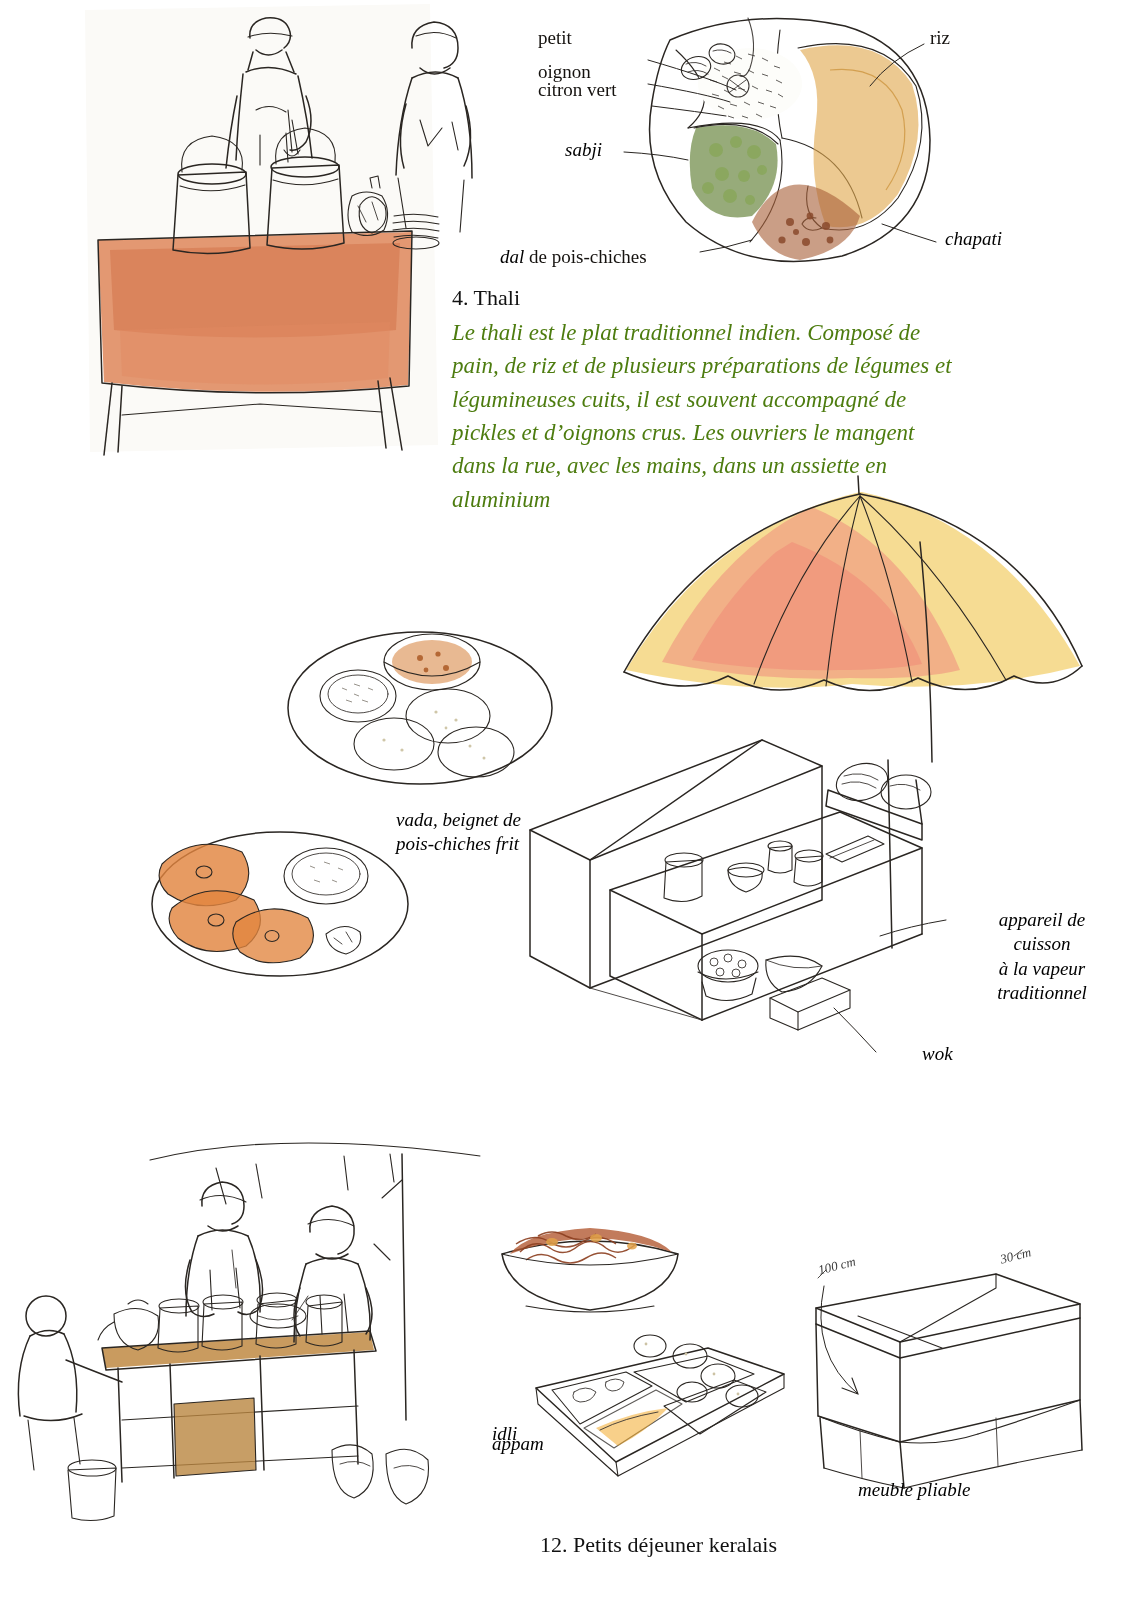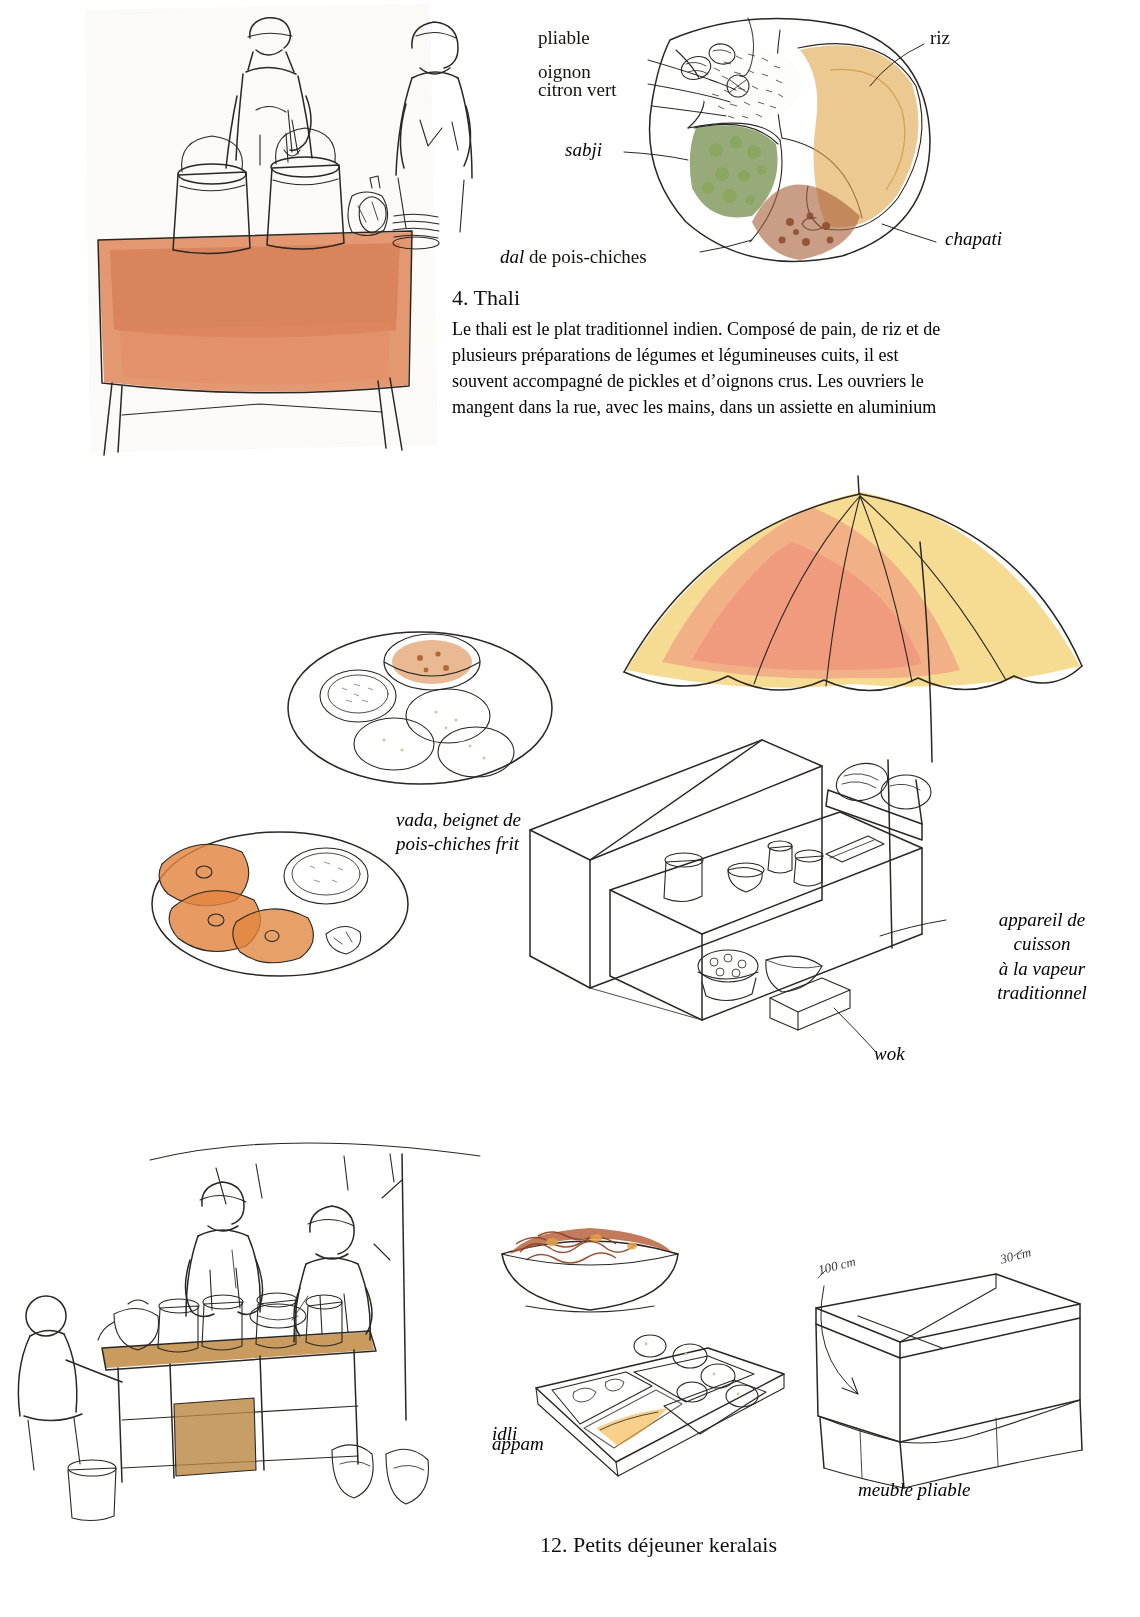--- a/index.html
+++ b/index.html
@@ -34,23 +34,24 @@
     line-height: 1.28;
     color: #15120f;
   }
   .caption-title {
     font-family: "Liberation Serif", serif;
     font-size: 22px;
     color: #111;
   }
   .body-italic {
     font-family: "Liberation Serif", serif;
-    font-size: 18px;
+    font-style: italic;
+    font-size: 23px;
     line-height: 1.45;
-    color: #000000;
+    color: #4d7c0f;
   }
   .tiny-ital {
     font-family: "Liberation Serif", serif;
     font-style: italic;
     font-size: 13px;
     color: #3a3a3a;
   }
   svg { display: block; overflow: visible; }
   .ink { fill: none; stroke: #2a2622; stroke-width: 1.5; stroke-linecap: round; stroke-linejoin: round; }
   .ink-thin { fill: none; stroke: #2a2622; stroke-width: 1.1; stroke-linecap: round; stroke-linejoin: round; }
@@ -199,21 +200,21 @@
       <path class="leader" d="M128 40 Q190 58 216 70"></path>
       <path class="leader" d="M128 64 Q186 74 210 82"></path>
       <path class="leader" d="M132 86 Q180 92 206 96"></path>
       <path class="leader" d="M404 24 Q370 40 350 66"></path>
       <path class="leader" d="M104 132 Q140 134 168 140"></path>
       <path class="leader" d="M416 222 Q390 214 362 204"></path>
       <path class="leader" d="M180 232 Q206 228 232 220"></path>
     </svg>
   </div>
 
-  <div class="abs label-roman" style="left:538px; top:26px; width:140px;">pliable</div>
+  <div class="abs label-roman" style="left:538px; top:26px; width:140px;">petit</div>
   <div class="abs label-roman" style="left:538px; top:60px; width:140px;">oignon</div>
   <div class="abs label-roman" style="left:538px; top:78px; width:160px;">citron vert</div>
   <div class="abs label-roman" style="left:930px; top:26px; width:80px;">riz</div>
   <div class="abs label" style="left:565px; top:138px; width:90px;">sabji</div>
   <div class="abs label" style="left:945px; top:227px; width:140px;">chapati</div>
   <div class="abs" style="left:500px; top:245px; width:240px;">
     <span class="label">dal</span><span class="label-roman"> de pois-chiches</span>
   </div>
 
   <div class="abs caption-title" style="left:452px; top:285px;">4. Thali</div>
@@ -353,21 +354,21 @@
 
       <path class="ink" d="M418 40 L422 228"></path>
       <path class="ink-hair" d="M120 268 L232 300"></path>
     </svg>
   </div>
 
   <div class="abs label" style="left:952px; top:908px; width:180px; text-align:center; white-space:pre-line;">appareil de
 cuisson
 à la vapeur
 traditionnel</div>
-  <div class="abs label" style="left:874px; top:1042px; width:80px;">wok</div>
+  <div class="abs label" style="left:922px; top:1042px; width:80px;">wok</div>
 
   <div class="abs" style="left:760px; top:880px; width:260px; height:200px;">
     <svg width="260" height="200" viewBox="0 0 260 200">
       <path class="leader" d="M186 40 Q150 46 120 56"></path>
       <path class="leader" d="M116 172 Q96 150 74 128"></path>
     </svg>
   </div>
 
 
   <div class="abs" style="left:10px; top:1120px; width:470px; height:400px;">

